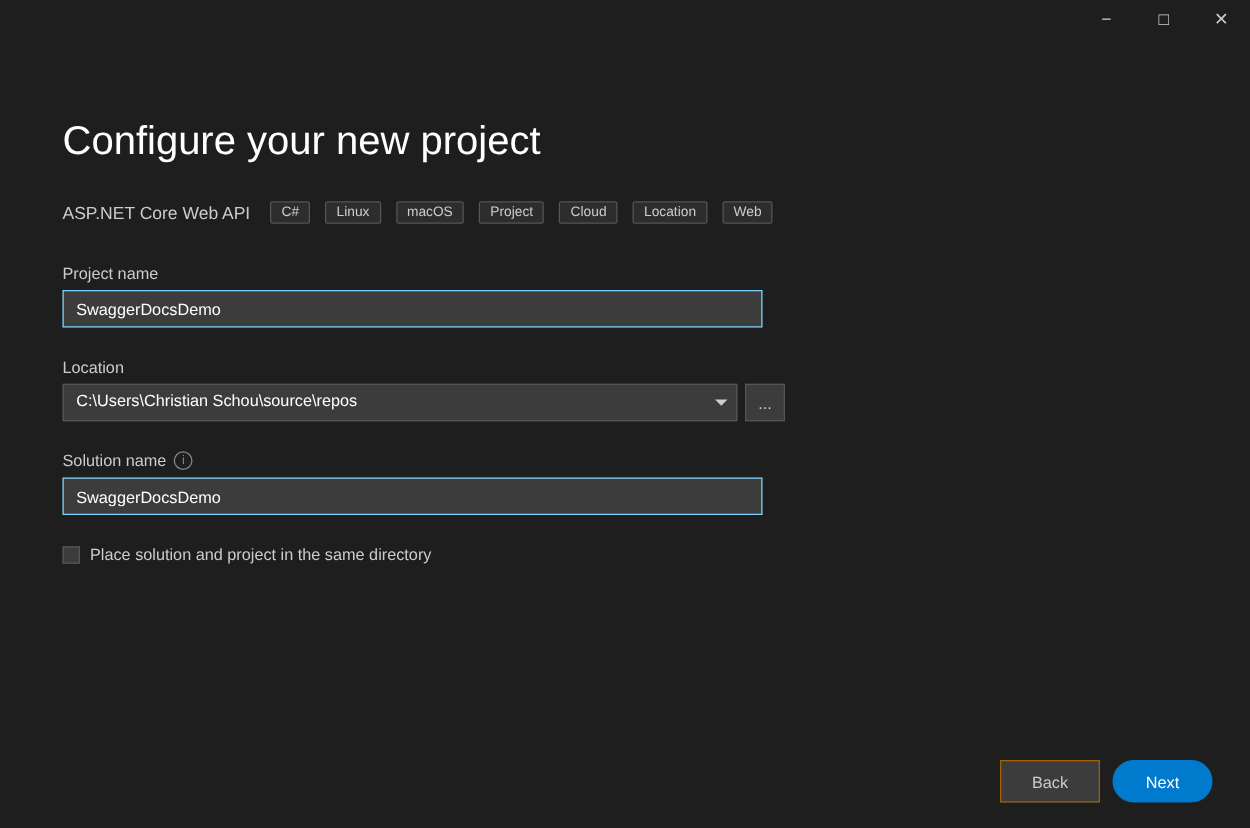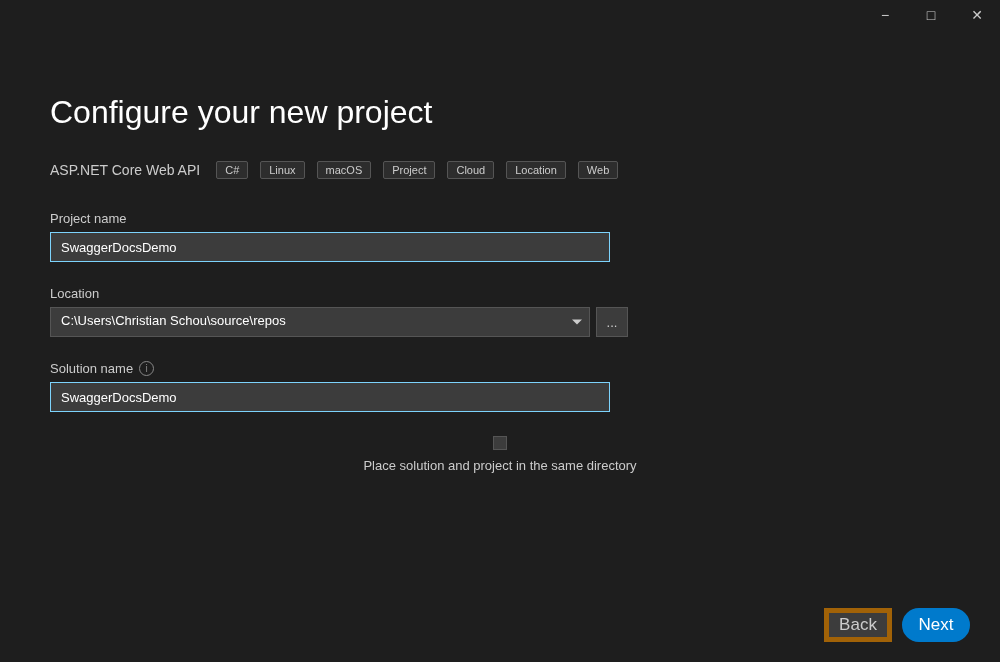--- a/index.html
+++ b/index.html
@@ -166,21 +166,20 @@
       display: flex;
       align-items: center;
       justify-content: center;
     }
 
     .checkbox-row {
       display: flex;
       align-items: center;
       gap: 8px;
       margin-top: 8px;
-      flex-direction: column;
     }
 
     .checkbox-input {
       width: 14px;
       height: 14px;
       background: #3c3c3c;
       border: 1px solid #555555;
       cursor: pointer;
       appearance: none;
       -webkit-appearance: none;
@@ -201,26 +200,26 @@
     
     .bottom-bar {
       position: absolute;
       bottom: 20px;
       right: 30px;
       display: flex;
       gap: 10px;
     }
 
     .nav-btn {
-      width: 68px;
+      width: 80px;
       height: 34px;
       background: #3c3c3c;
-      border: 5px solid #a16207;
-      color: #cccccc;
-      font-size: 17px;
+      border: 1px solid #a16207;
+      color: #cccccc;
+      font-size: 13px;
       cursor: pointer;
       display: flex;
       align-items: center;
       justify-content: center;
     }
 
     .nav-btn.primary {
       background: #007acc;
       border-color: #007acc;
       color: #ffffff;

